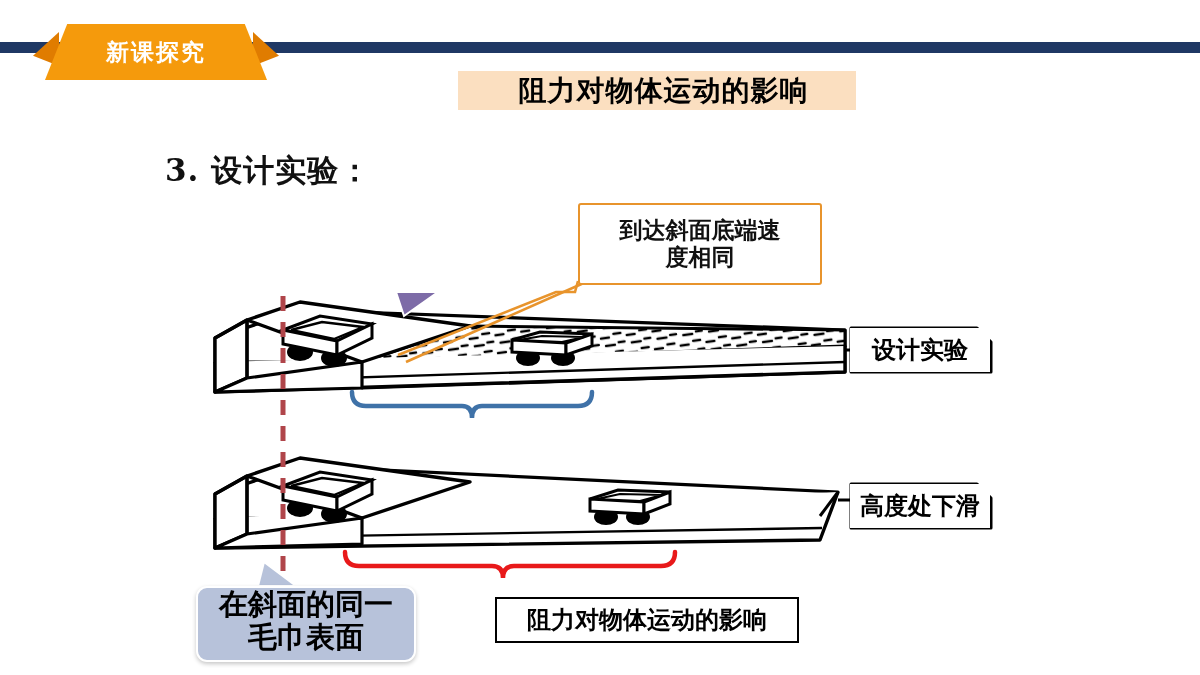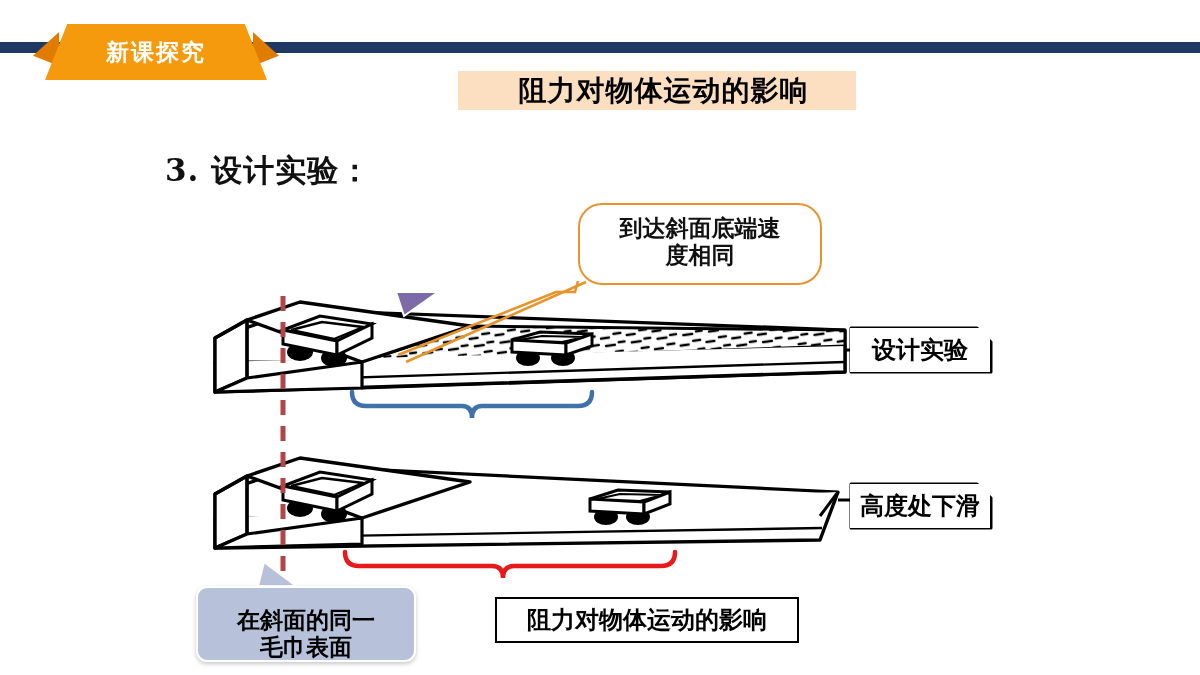--- a/index.html
+++ b/index.html
@@ -43,31 +43,31 @@
   .cal-purple{position:absolute;left:224px;top:220px;width:214px;height:72px;
      background:#7d6ba7;border-radius:11px;border:2px solid #ffffff;
      box-shadow:0 2px 4px rgba(0,0,0,.25);
      display:flex;flex-direction:column;align-items:center;justify-content:center;
      color:#ffffff;font-size:23px;font-weight:bold;line-height:1.15;
      font-family:"DejaVu Sans",sans-serif;}
   .cal-purple .l2{align-self:center;}
 
   
   .cal-orange{position:absolute;left:578px;top:203px;width:240px;height:78px;
-     background:#ffffff;border:2.5px solid #e8942c;border-radius:24px;
+     background:#ffffff;border:2.5px solid #e8942c;border-radius:3px;
      display:flex;flex-direction:column;align-items:center;justify-content:center;
      color:#111;font-size:23px;font-weight:bold;line-height:1.18;
-     font-family:Liberation Mono, monospace;}
+     font-family:Liberation Serif, serif;}
 
   
   .cal-blue{position:absolute;left:196px;top:586px;width:216px;height:72px;
      background:#b7c2da;border-radius:11px;border:2px solid #ffffff;
      box-shadow:0 2px 4px rgba(0,0,0,.22);
-     display:flex;flex-direction:column;align-items:center;justify-content:flex-end;
-     color:#000;font-size:23px;font-weight:bold;line-height:1.15;
+     display:flex;flex-direction:column;align-items:center;justify-content:flex-start;
+     color:#000;font-size:29px;font-weight:bold;line-height:1.15;
      font-family:"DejaVu Sans",sans-serif;}
 
   
   .tag{position:absolute;width:140px;height:44px;background:#ffffff;
      display:flex;align-items:center;justify-content:center;
      color:#000;font-size:24px;font-weight:bold;
      font-family:"DejaVu Sans",sans-serif;}
   .tag-towel{left:850px;top:328px;}
   .tag-glass{left:850px;top:484px;}
 

